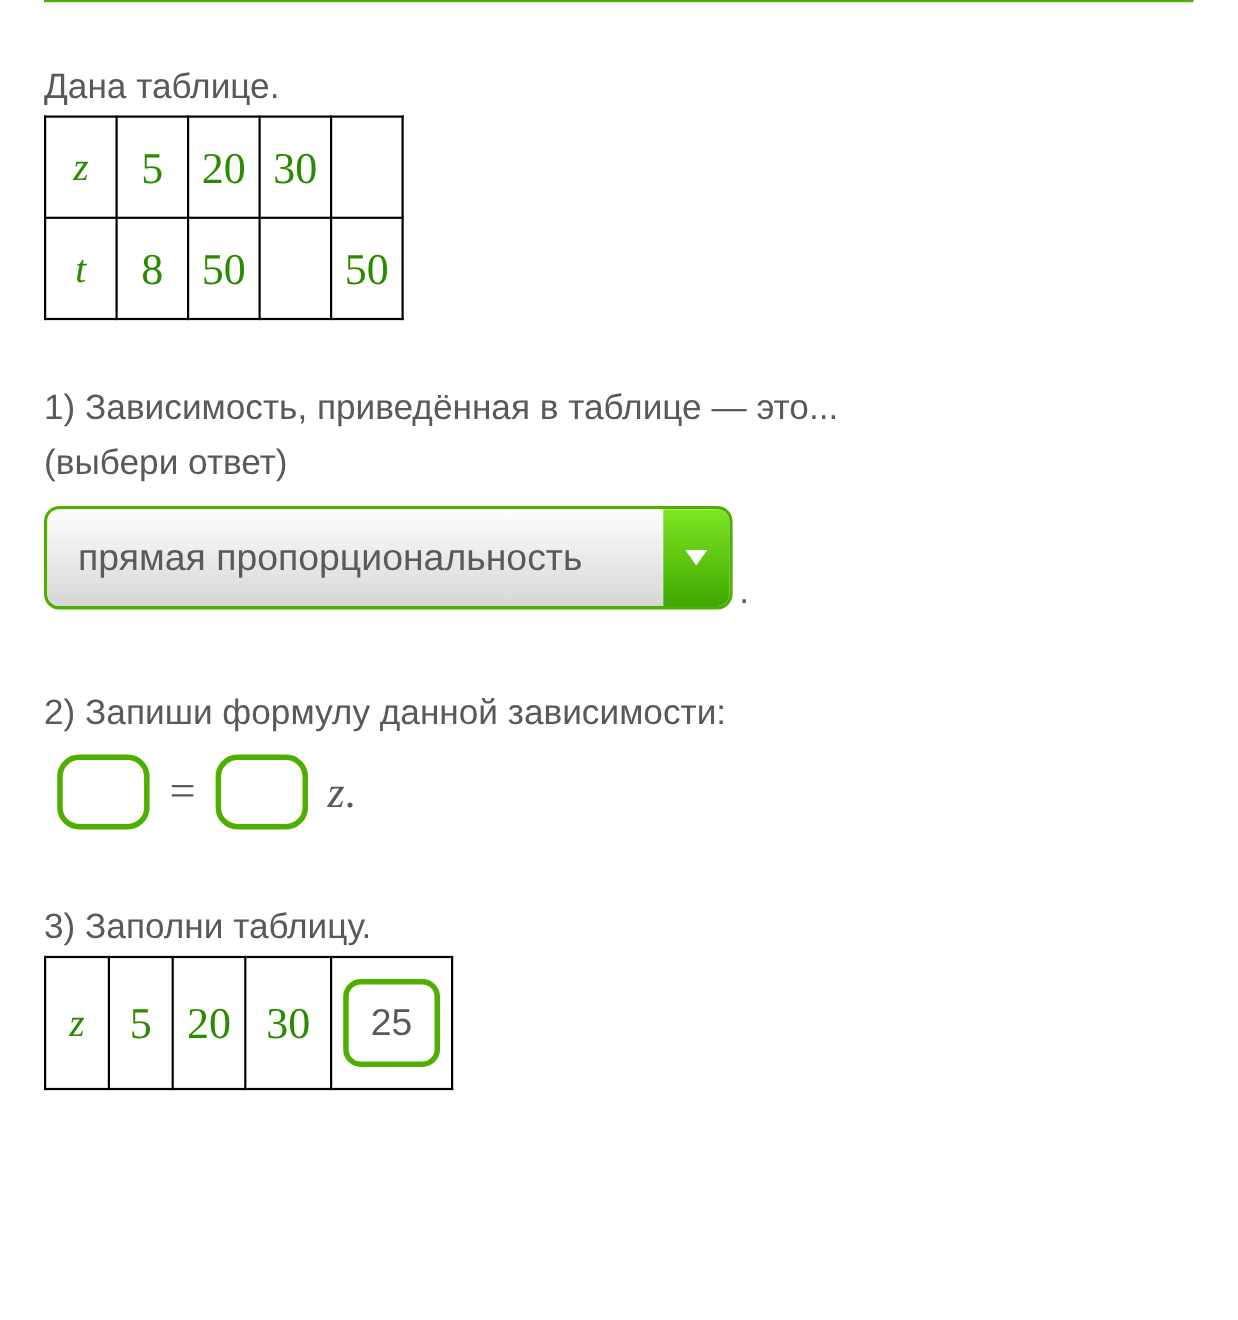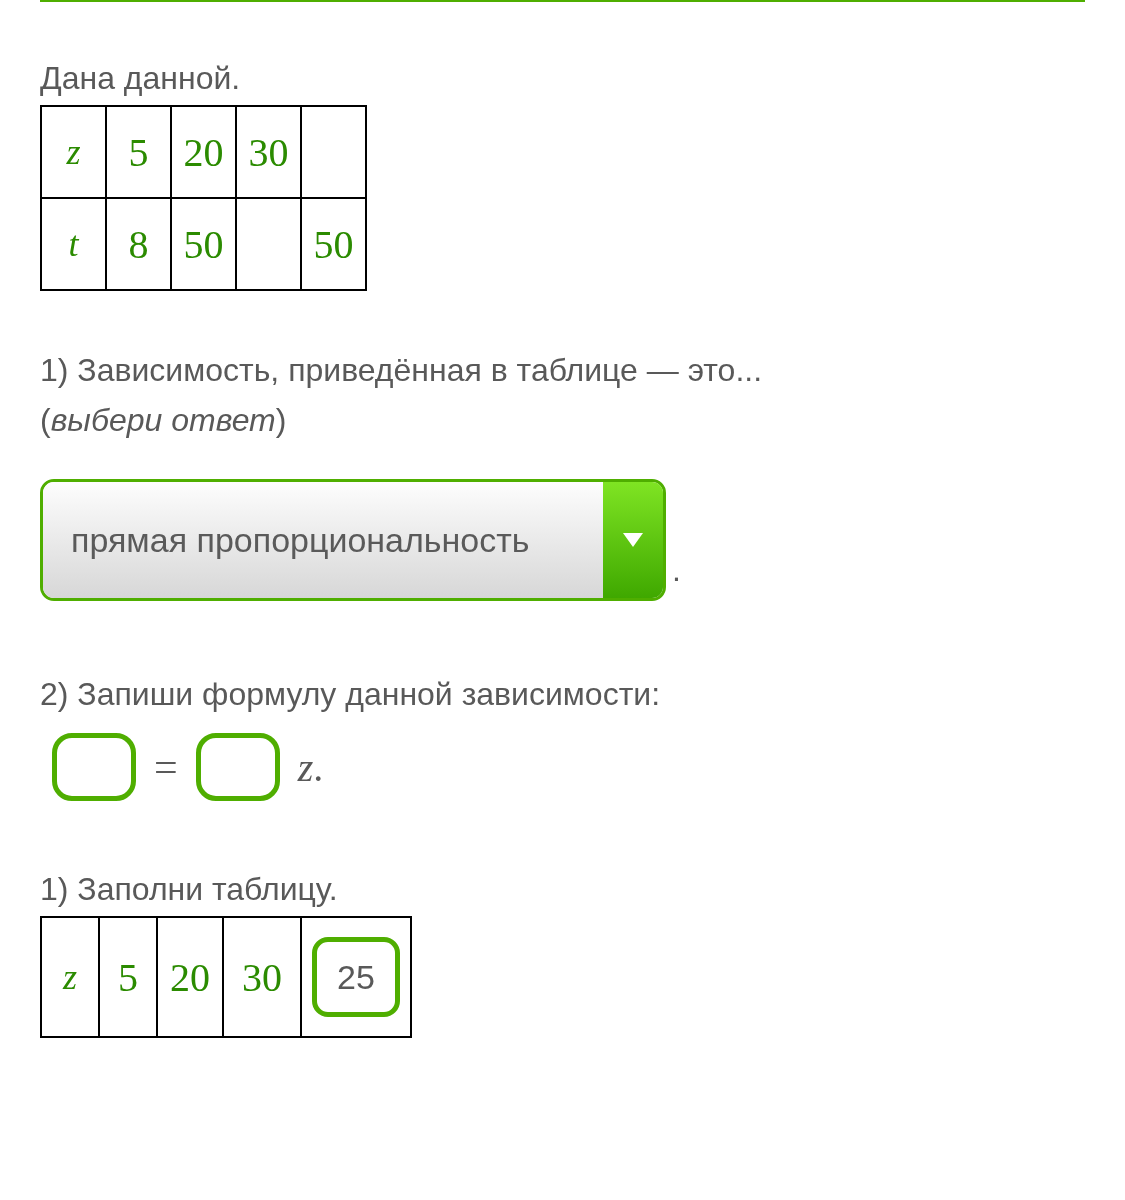--- a/index.html
+++ b/index.html
@@ -34,28 +34,28 @@
       color: #2b8b00;
       font-style: italic;
       font-family: 'Times New Roman', serif;
       font-weight: 400;
     }
     table.data td.num {
       color: #2b8b00;
       font-family: 'Times New Roman', serif;
       font-size: 40px;
     }
-    .q1 { margin-bottom: 20px; line-height: 1.55; }
-    .hint { font-style: italic; }
+    .q1 { margin-bottom: 1px; line-height: 1.55; }
+    .hint { }
     .select-wrap {
       display: inline-flex;
       align-items: stretch;
       margin-top: 14px;
       margin-bottom: 75px;
-      height: 122px;
+      height: 94px;
       border-radius: 14px;
       overflow: hidden;
       border: 3px solid #4fae00;
     }
     .select-body {
       background: linear-gradient(#fdfdfd, #d7d7d7);
       padding: 0 28px;
       display: flex;
       align-items: center;
       font-size: 34px;
@@ -131,21 +131,21 @@
       font-size: 34px;
       color: #595959;
       font-family: Arial, sans-serif;
     }
   </style>
 </head>
 <body>
 
 <div class="top-divider"></div>
 
-<div class="intro">Дана данной.</div>
+<div class="intro">Дана таблице.</div>
 
 <table class="data">
   <tbody>
       <tr>
     <td class="var">z</td>
     <td class="num">5</td>
     <td class="num">20</td>
     <td class="num">30</td>
     <td class="num"></td>
   </tr>
@@ -180,21 +180,21 @@
 
 <div class="formula">
   <div class="blank"></div>
   <span class="eq">=</span>
   <div class="blank"></div>
   <span class="zvar">
     <span>z</span><span style="font-style:normal;">.</span>
   </span>
 </div>
 
-<div class="q3">1) Заполни таблицу.</div>
+<div class="q3">3) Заполни таблицу.</div>
 
 <table class="fill">
   <tbody>
       <tr>
     <td class="var">z</td>
     <td class="num">5</td>
     <td class="num">20</td>
     <td class="num" style="padding:0 18px;">30</td>
     <td style="padding:4px 10px;">
       <div class="inputcell">25</div>

